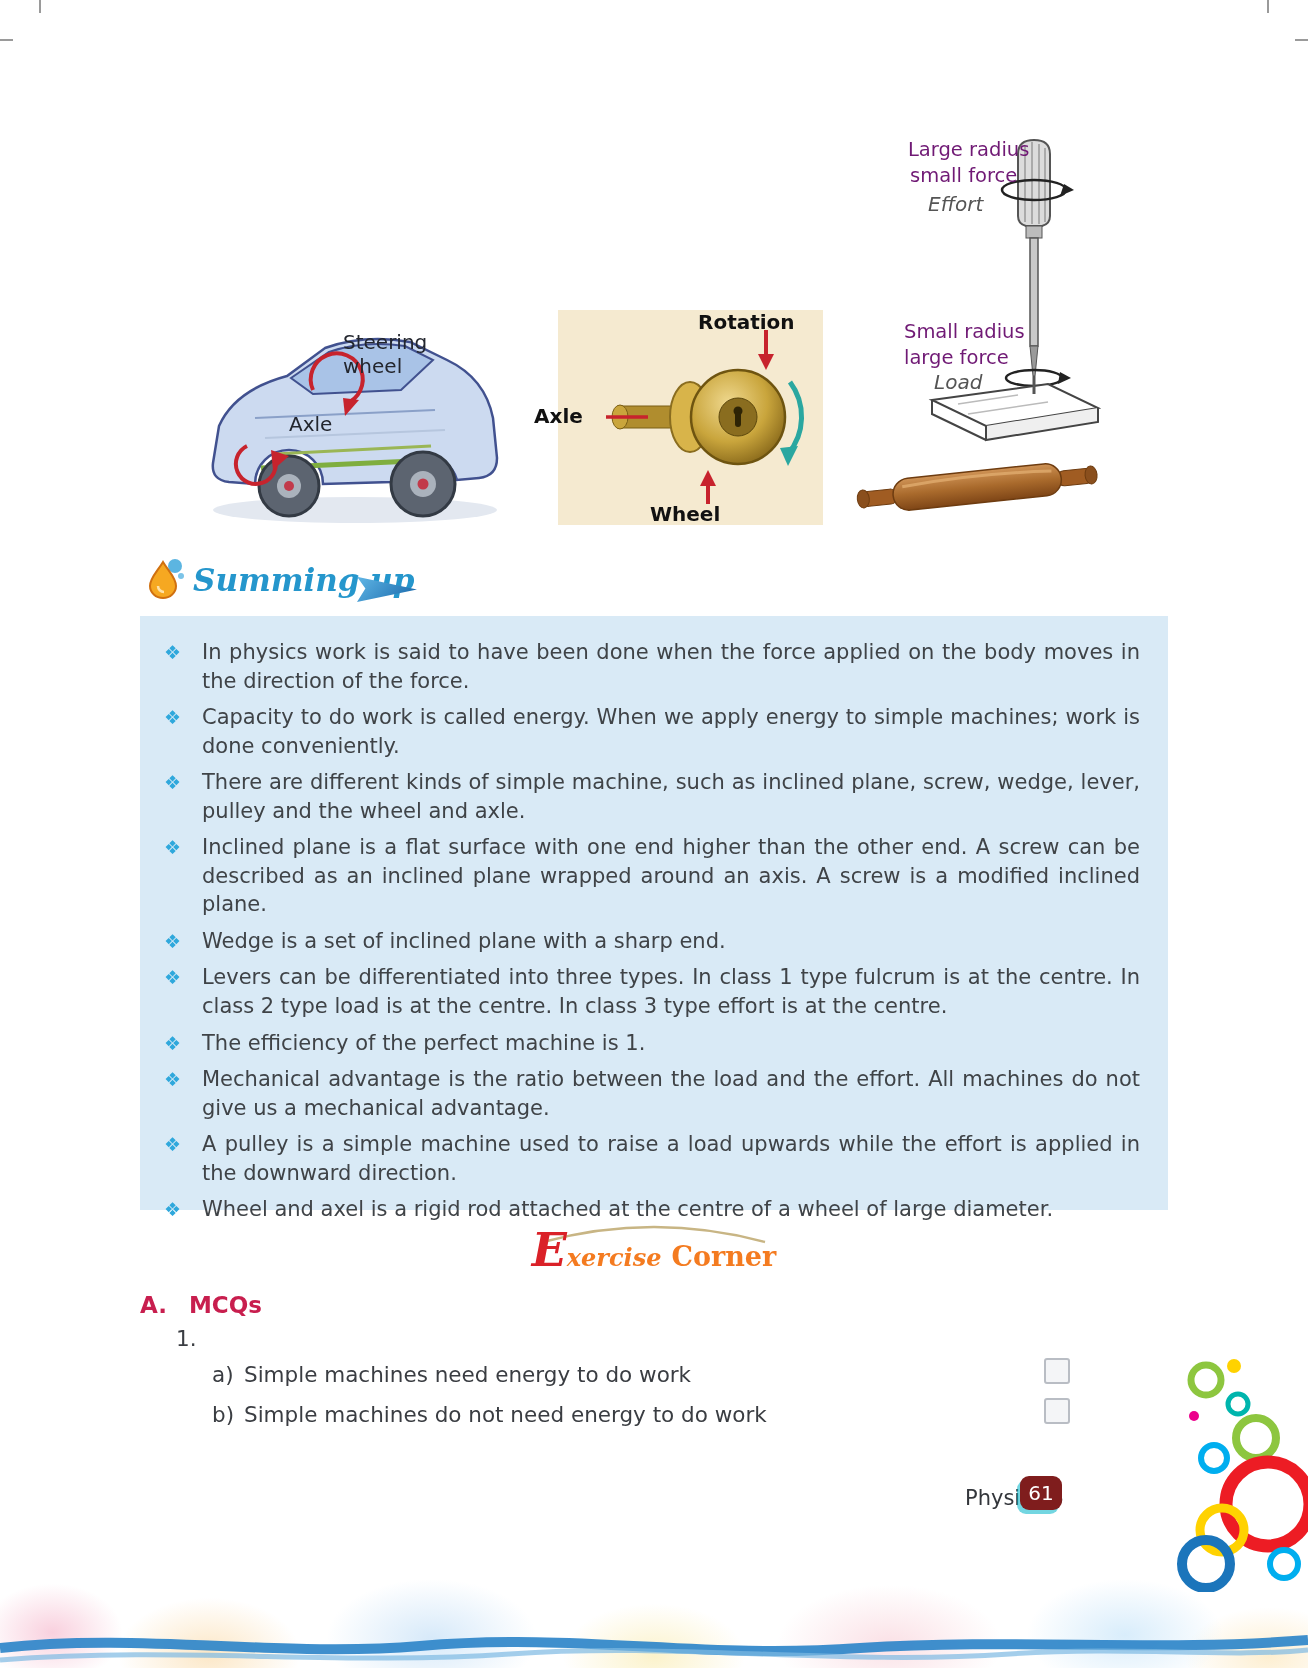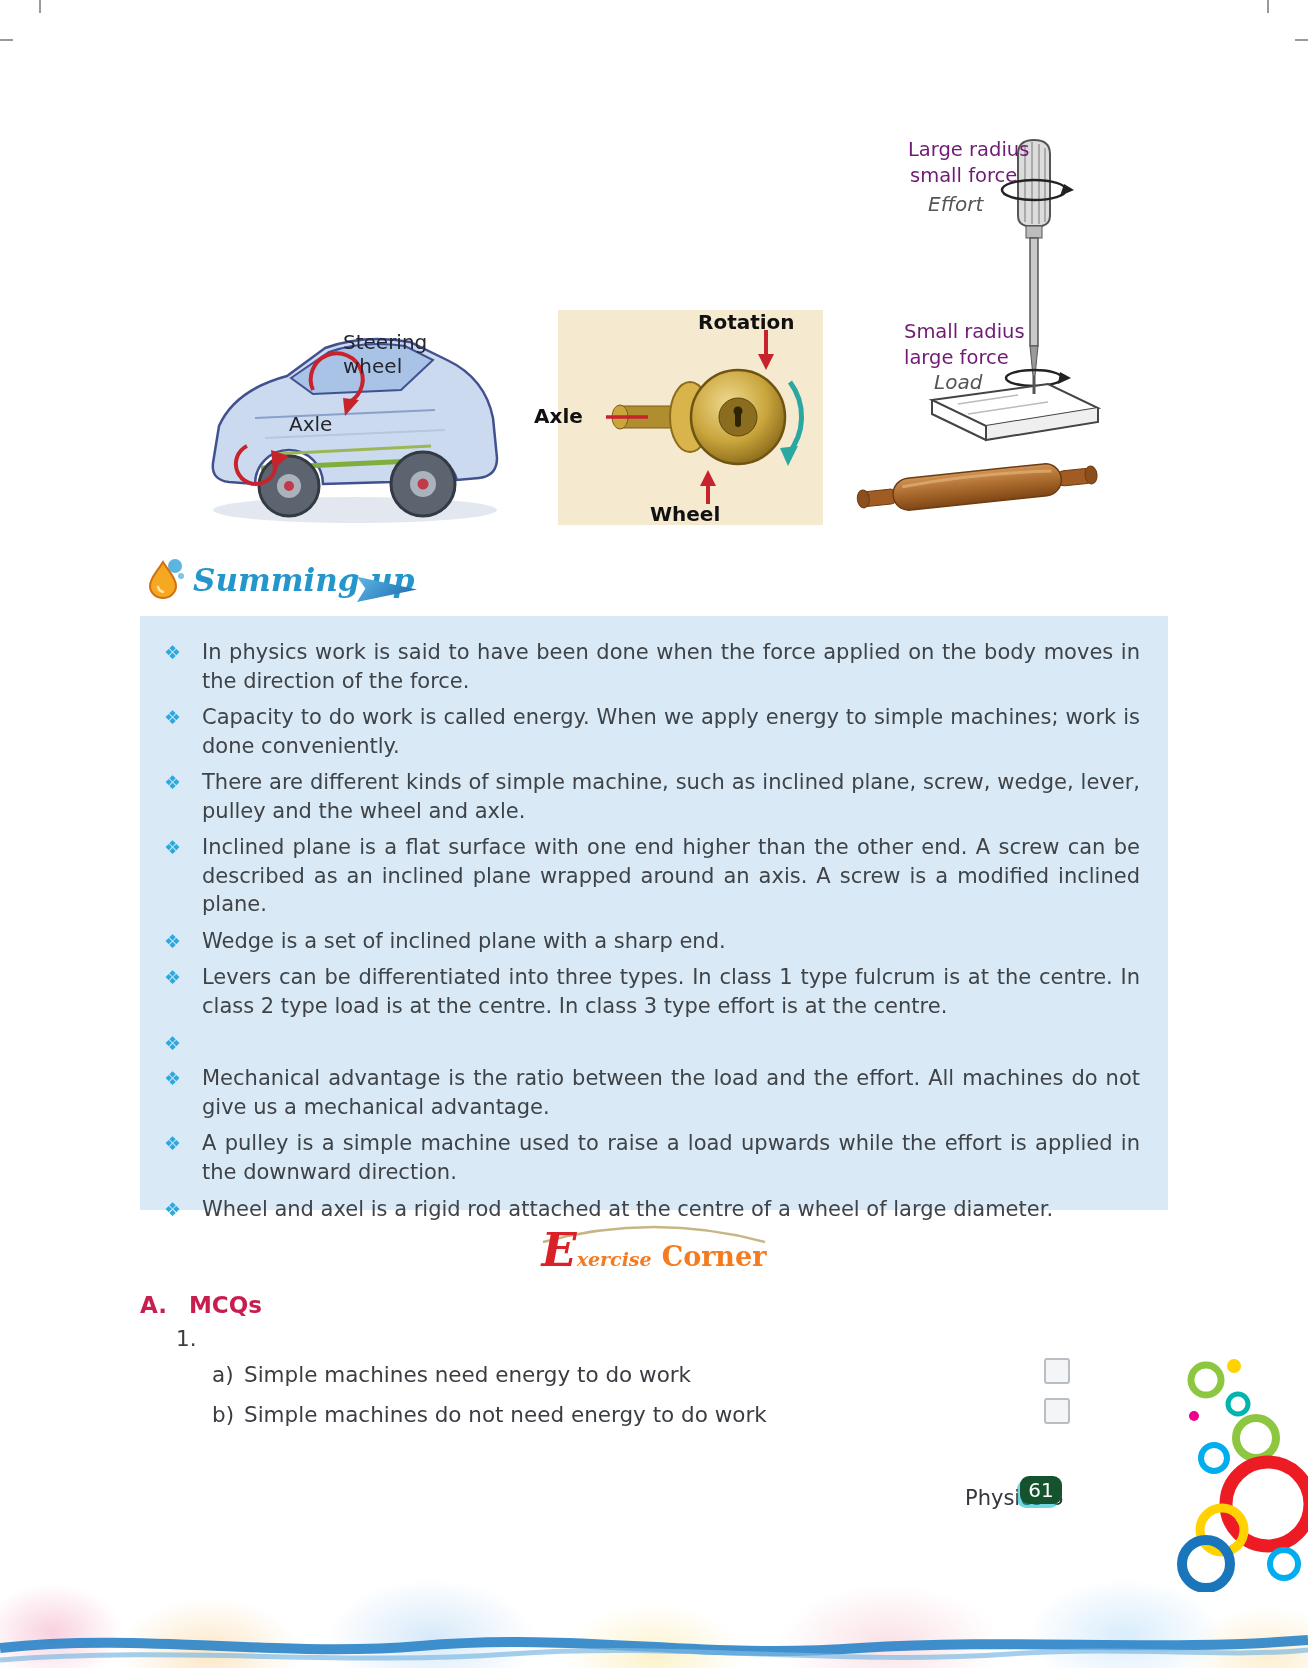--- a/index.html
+++ b/index.html
@@ -30,33 +30,33 @@
   .sumbox ul{margin:0;padding:0;list-style:none;}
   .sumbox li{display:flex;gap:16px;margin-bottom:8px;font-size:21px;line-height:1.36;
              color:#3f4347;text-align:justify;}
   .sumbox .bullet{color:#2fa8dc;font-size:19px;flex:0 0 22px;padding-top:2px;}
 
   
   .ex-head{width:100%;text-align:center;white-space:nowrap;}
   .ex-e{font-family:"DejaVu Serif",serif;font-style:italic;font-weight:bold;
         font-size:46px;color:#da2128;line-height:0.9;}
   .ex-rest{font-family:"DejaVu Serif",serif;font-style:italic;font-weight:bold;
-           font-size:19px;color:#f47b20;}
+           font-size:24px;color:#f47b20;}
   .ex-word2{font-family:"DejaVu Serif",serif;font-weight:bold;font-size:27px;color:#f47b20;margin-left:10px;}
 
   .mcq-head{font-size:23px;font-weight:bold;color:#c81e4e;}
   .mcq-head .sp{margin-right:22px;}
   .qline{display:flex;font-size:21.5px;color:#3a3d42;}
   .qline .qno{flex:0 0 34px;}
   .optline{display:flex;font-size:21.5px;color:#3a3d42;}
   .optline .olab{flex:0 0 32px;}
   .checkbox{width:22px;height:22px;border:2px solid #b9bdc4;border-radius:3px;background:#f4f5f7;}
 
   .footer-label{font-size:21px;color:#33363b;margin-left:47px;}
-  .page-badge{width:42px;height:28px;background:#14532d;border-radius:9px;color:#fff;
+  .page-badge{width:42px;height:34px;background:#7f1d1d;border-radius:9px;color:#fff;
               font-size:20px;display:flex;align-items:center;justify-content:center;
               box-shadow:-3px 4px 0 rgba(0,181,200,.55);}
 
   
   .wcolor{left:0;top:1550px;width:1308px;height:118px;
     background:
       radial-gradient(100px 70px at 4% 70%, rgba(244,170,195,.55), transparent 70%),
       radial-gradient(130px 80px at 16% 88%, rgba(250,215,160,.6), transparent 70%),
       radial-gradient(150px 85px at 33% 75%, rgba(175,212,244,.5), transparent 70%),
       radial-gradient(130px 75px at 50% 90%, rgba(250,236,175,.65), transparent 70%),
@@ -210,20 +210,21 @@
       <li>
           <span class="bullet">❖</span>
           <span>Wedge is a set of inclined plane with a sharp end.</span>
         </li>
       <li>
           <span class="bullet">❖</span>
           <span>Levers can be differentiated into three types. In class 1 type fulcrum is at the centre. In class 2 type load is at the centre. In class 3 type effort is at the centre.</span>
         </li>
       <li>
           <span class="bullet">❖</span>
+          <span>The efficiency of the perfect machine is 1.</span>
         </li>
       <li>
           <span class="bullet">❖</span>
           <span>Mechanical advantage is the ratio between the load and the effort. All machines do not give us a mechanical advantage.</span>
         </li>
       <li>
           <span class="bullet">❖</span>
           <span>A pulley is a simple machine used to raise a load upwards while the effort is applied in the downward direction.</span>
         </li>
       <li>

